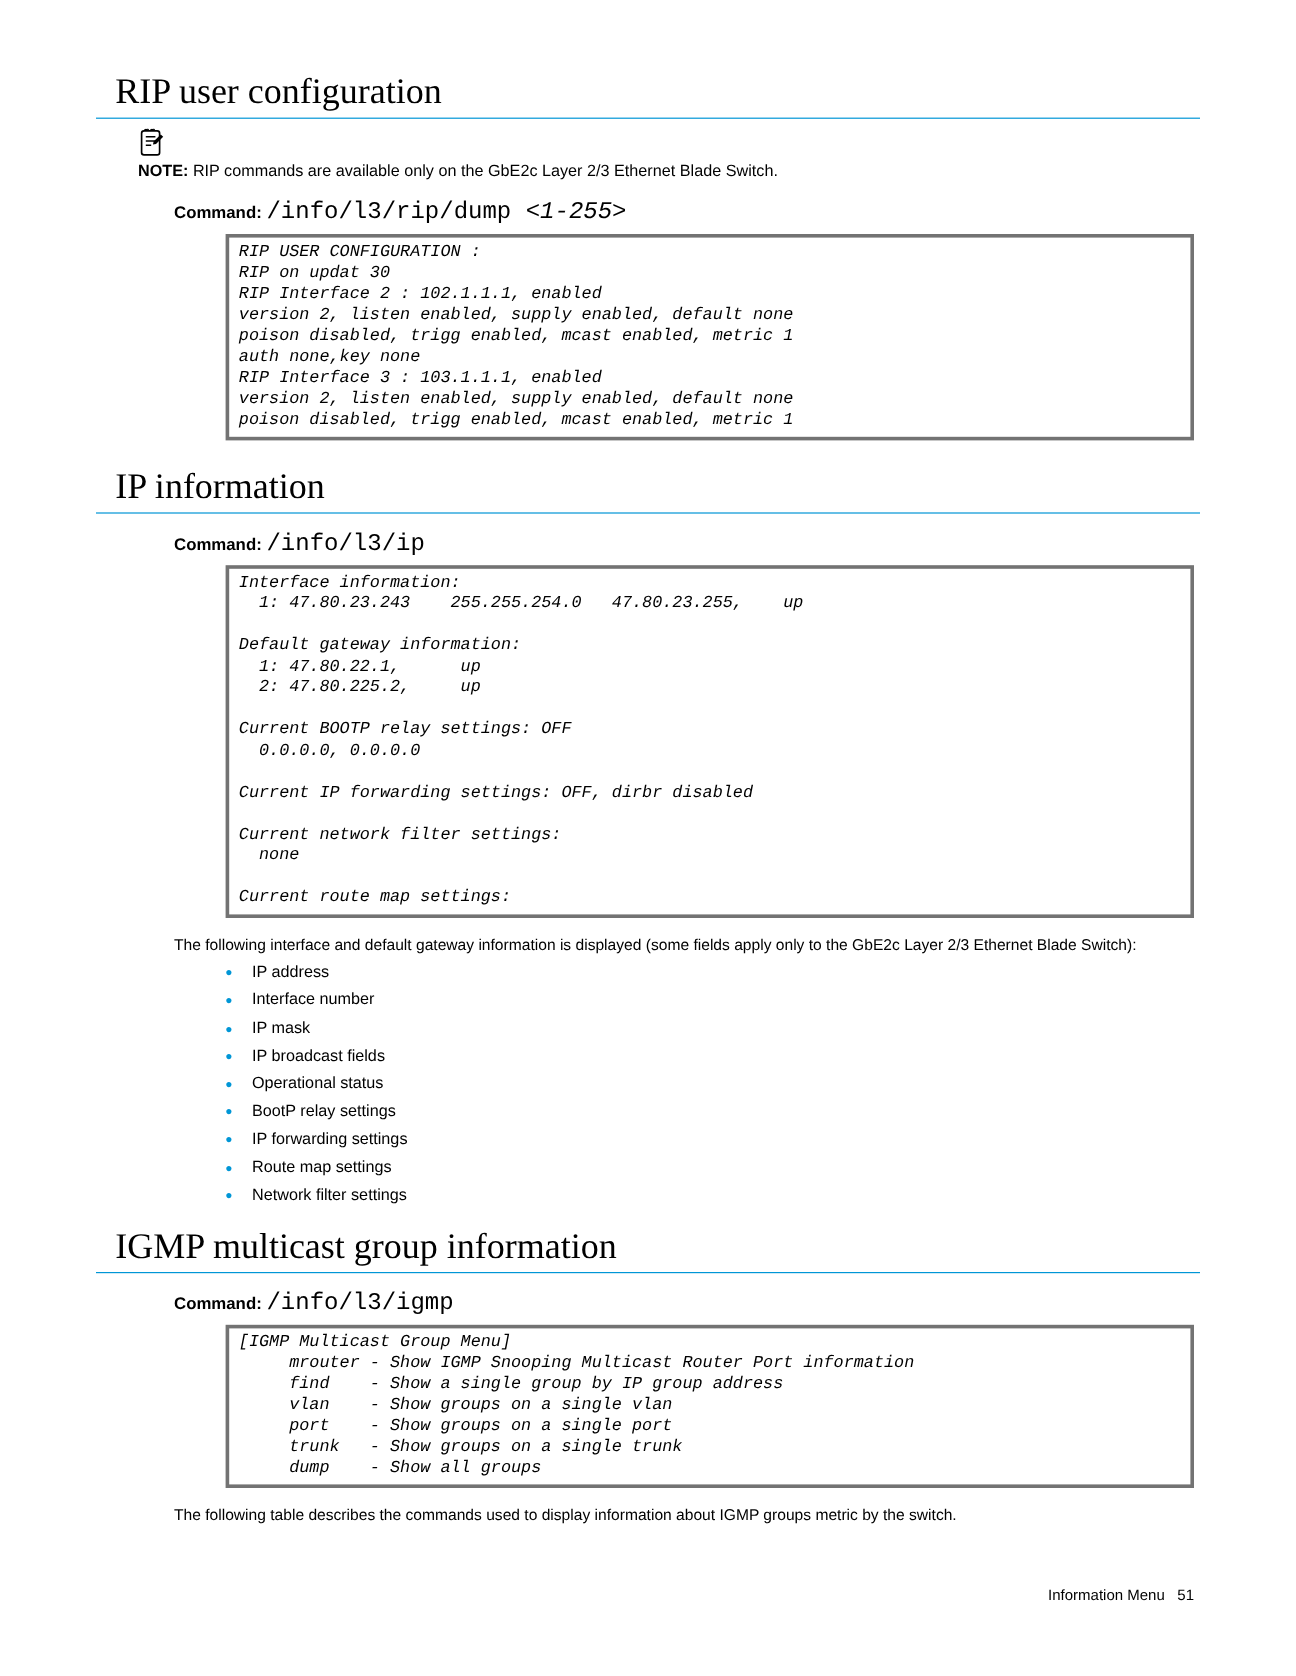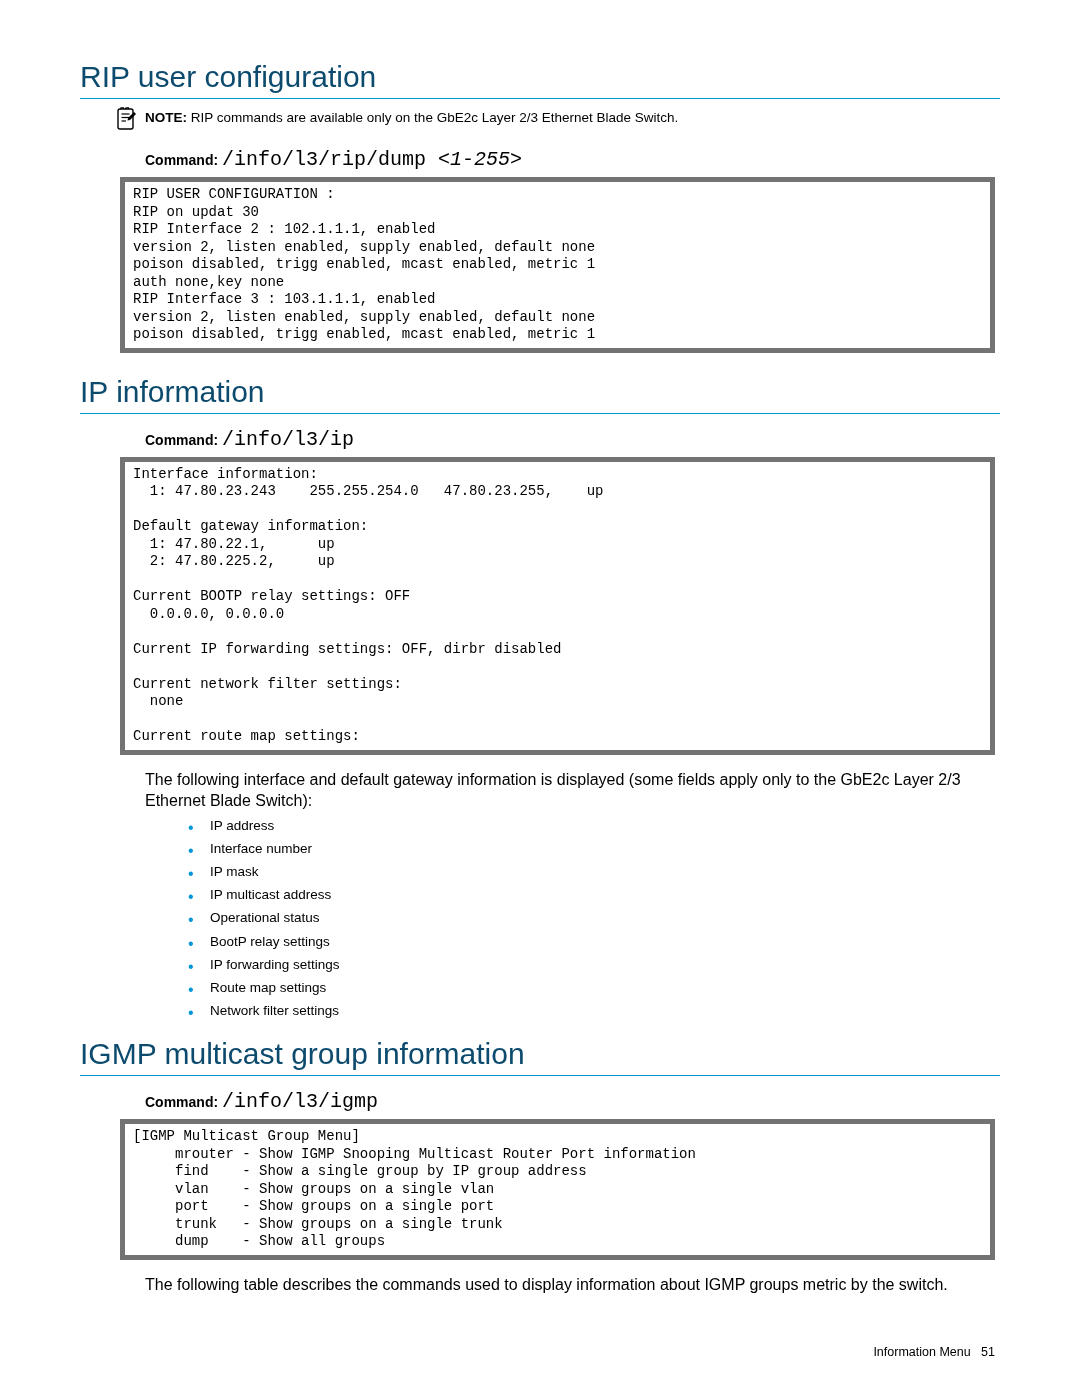--- a/index.html
+++ b/index.html
@@ -10,70 +10,72 @@
     font-size: 14px;
     color: #000;
     width: 1080px;
   }
   .page {
     padding: 60px 80px 40px 80px;
     box-sizing: border-box;
     width: 1080px;
   }
   h2.section-heading {
-    font-family: Liberation Sans, sans-serif;
+    font-family: Liberation Serif, serif;
     font-weight: 400;
     font-size: 30px;
-    color: #0c4a6e;
-    margin: 0 0 4px 0;
+    color: #000000;
+    margin: 0 0 4px 16px;
     letter-spacing: 0px;
   }
   .rule {
     border: none;
     border-top: 1.5px solid #0096d6;
     margin: 0 0 10px 0;
   }
   .note-row {
     display: flex;
     align-items: flex-start;
     margin-left: 35px;
     margin-bottom: 10px;
+    flex-direction: column;
   }
   .note-icon {
     flex: 0 0 24px;
     margin-right: 6px;
     margin-top: -2px;
   }
   .note-text {
     font-size: 13.5px;
     line-height: 1.35;
   }
   .command-line {
     margin-left: 65px;
     font-size: 14px;
     margin-top: 14px;
     margin-bottom: 6px;
   }
   .command-label { font-weight: bold; }
   .mono { font-family: "Courier New", Courier, monospace; font-size: 20px; }
   .mono-italic { font-style: italic; }
   .code-box {
-    margin-left: 40px;
+    margin-left: 108px;
     margin-right: 5px;
-    border: 5px solid #737373;
+    border: 3px solid #737373;
     padding: 4px 8px 4px 8px;
     font-family: "Courier New", Courier, monospace;
     font-size: 14px;
     line-height: 1.25;
     white-space: pre;
+    font-style: italic;
   }
   .body-para {
     margin-left: 65px;
     margin-right: 5px;
-    font-size: 16px;
+    font-size: 13px;
     line-height: 1.35;
     margin-top: 14px;
     margin-bottom: 6px;
   }
   ul.bullets {
     margin: 6px 0 18px 0;
     padding-left: 108px;
     list-style: none;
   }
   ul.bullets li {
@@ -170,21 +172,21 @@
   none
 
 Current route map settings:</div>
 
   <p class="body-para">The following interface and default gateway information is displayed (some fields apply only to the GbE2c Layer 2/3 Ethernet Blade Switch):</p>
 
   <ul class="bullets">
     <li>IP address</li>
     <li>Interface number</li>
     <li>IP mask</li>
-    <li>IP multicast address</li>
+    <li>IP broadcast fields</li>
     <li>Operational status</li>
     <li>BootP relay settings</li>
     <li>IP forwarding settings</li>
     <li>Route map settings</li>
     <li>Network filter settings</li>
   </ul>
 
   <h2 class="section-heading">IGMP multicast group information</h2>
   <hr class="rule">
 

